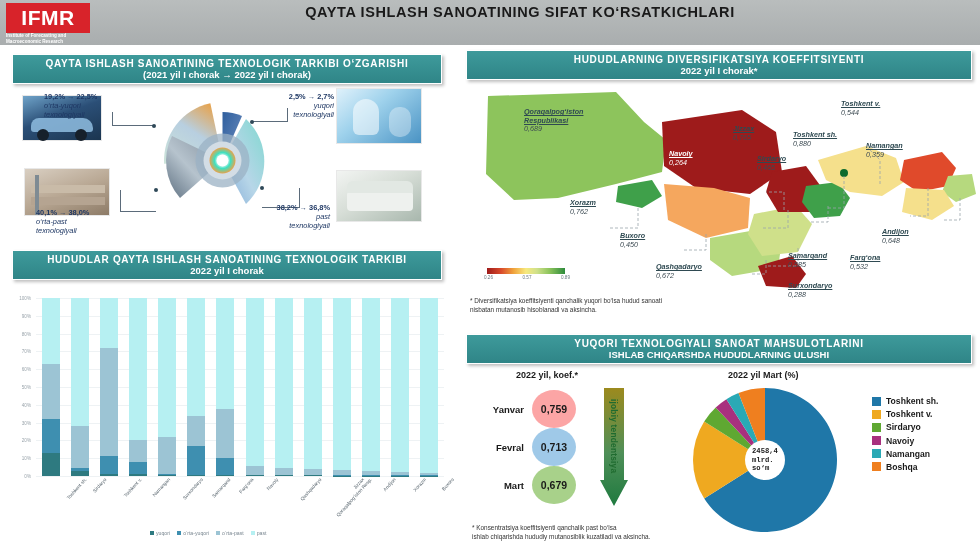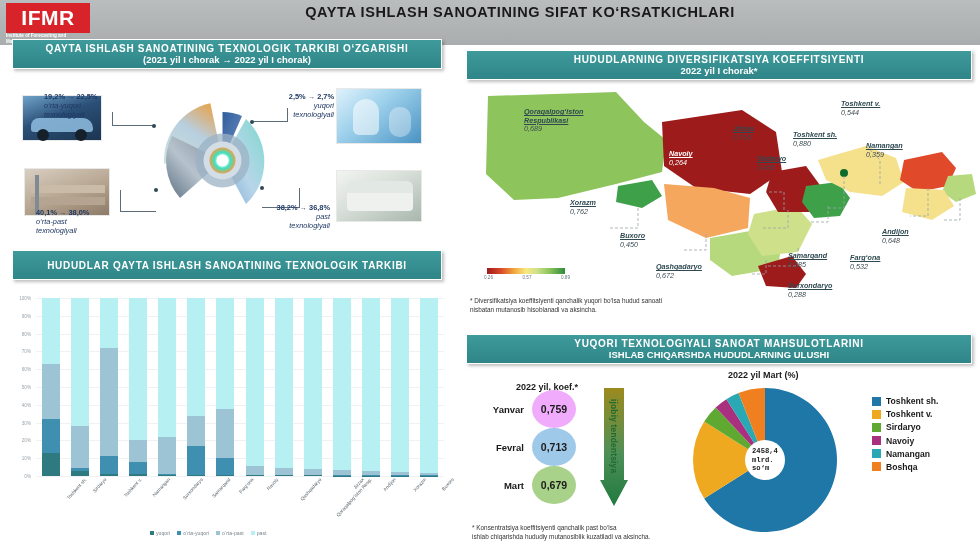--- a/index.html
+++ b/index.html
@@ -95,21 +95,21 @@
 
 <div class="top-band"></div>
 <div class="logo-box">
   <span class="logo-text">IFMR</span>
 </div>
 <div class="logo-sub">Institute of Forecasting and Macroeconomic Research</div>
 <div class="main-title">
   <div>QAYTA ISHLASH  SANOATINING  SIFAT KO‘RSATKICHLARI</div>
 </div>
 
-<div class="panel-header" style="left:12px; top:39px; width:430px; height:30px;">
+<div class="panel-header" style="left:12px; top:54px; width:430px; height:30px;">
   <div class="l1">QAYTA  ISHLASH  SANOATINING  TEXNOLOGIK  TARKIBI  O‘ZGARISHI</div>
   <div class="l2">(2021 yil I chorak → 2022 yil I chorak)</div>
 </div>
 
 <div class="photo" style="left:22px; top:95px; width:80px; height:46px; background:linear-gradient(160deg,#6fa3c9 0%,#2b4f77 45%,#1b3550 100%);">
   <div style="position:absolute;left:8px;top:22px;width:62px;height:14px;background:#8fbde0;border-radius:8px 10px 3px 3px;opacity:.85"></div>
   <div style="position:absolute;left:14px;top:33px;width:12px;height:12px;border-radius:50%;background:#16202b"></div>
   <div style="position:absolute;left:52px;top:33px;width:12px;height:12px;border-radius:50%;background:#16202b"></div>
 </div>
 <div class="photo" style="left:336px; top:88px; width:86px; height:56px; background:linear-gradient(140deg,#dff1fb 0%,#9fd2ec 40%,#4a93c4 100%);">
@@ -191,20 +191,21 @@
 texnologiyali</span>
 </div>
 <div class="lbl" style="left:250px; top:203px; width:80px; text-align:right;">
   <b>38,2% → 36,8%</b><br>
   <span style="white-space:pre-line">past
 texnologiyali</span>
 </div>
 
 <div class="panel-header" style="left:12px; top:250px; width:430px; height:30px;">
   <div class="l1">HUDUDLAR  QAYTA  ISHLASH  SANOATINING  TEXNOLOGIK  TARKIBI</div>
+  <div class="l2">2022 yil I chorak</div>
 </div>
 
 <div class="barchart" id="barchart">
     <div class="gridline" style="top: 180px; left: 22px;"></div>
     <div class="yaxis-lbl" style="top: 180px; left: 0px; position: absolute; width: 19px; text-align: right;">0%</div>
     <div class="gridline" style="top: 162.2px; left: 22px;"></div>
     <div class="yaxis-lbl" style="top: 162.2px; left: 0px; position: absolute; width: 19px; text-align: right;">10%</div>
     <div class="gridline" style="top: 144.4px; left: 22px;"></div>
     <div class="yaxis-lbl" style="top: 144.4px; left: 0px; position: absolute; width: 19px; text-align: right;">20%</div>
     <div class="gridline" style="top: 126.6px; left: 22px;"></div>
@@ -458,26 +459,26 @@
   <span>0.89</span>
 </div>
 <div class="footnote" style="left:470px; top:297px; width:330px; white-space:pre-line;">* Diversifikatsiya koeffitsiyenti qanchalik yuqori bo‘lsa hudud sanoati
    nisbatan mutanosib hisoblanadi va aksincha.</div>
 
 <div class="panel-header" style="left:466px; top:334px; width:506px; height:30px;">
   <div class="l1">YUQORI  TEXNOLOGIYALI  SANOAT  MAHSULOTLARINI</div>
   <div class="l2">ISHLAB CHIQARSHDA  HUDUDLARNING  ULUSHI</div>
 </div>
 
-<div class="sub-title" style="left:516px; top:382px;">2022 yil, koef.*</div>
+<div class="sub-title" style="left:516px; top:370px;">2022 yil, koef.*</div>
 <div class="sub-title" style="left:728px; top:370px;">2022 yil Mart (%)</div>
 
 <div class="coef-row" style="left:470px; top:390px;">
   <div class="coef-name">Yanvar</div>
-  <div class="coef-circle" style="background:#f0abfc;">0,759</div>
+  <div class="coef-circle" style="background:#fca5a5;">0,759</div>
 </div>
 <div class="coef-row" style="left:470px; top:428px;">
   <div class="coef-name">Fevral</div>
   <div class="coef-circle" style="background:#9fc9e8;">0,713</div>
 </div>
 <div class="coef-row" style="left:470px; top:466px;">
   <div class="coef-name">Mart</div>
   <div class="coef-circle" style="background:#a8d18a;">0,679</div>
 </div>
 

